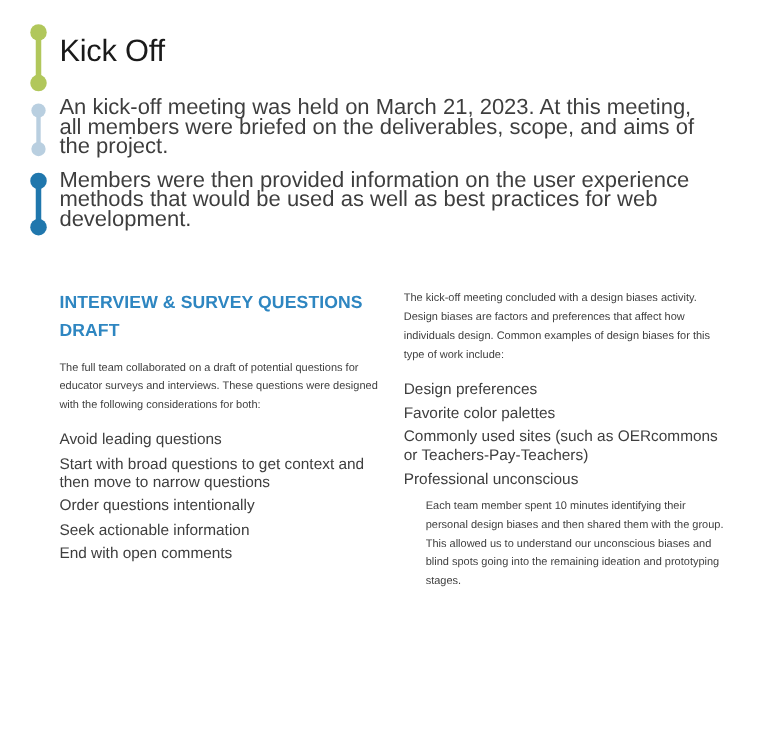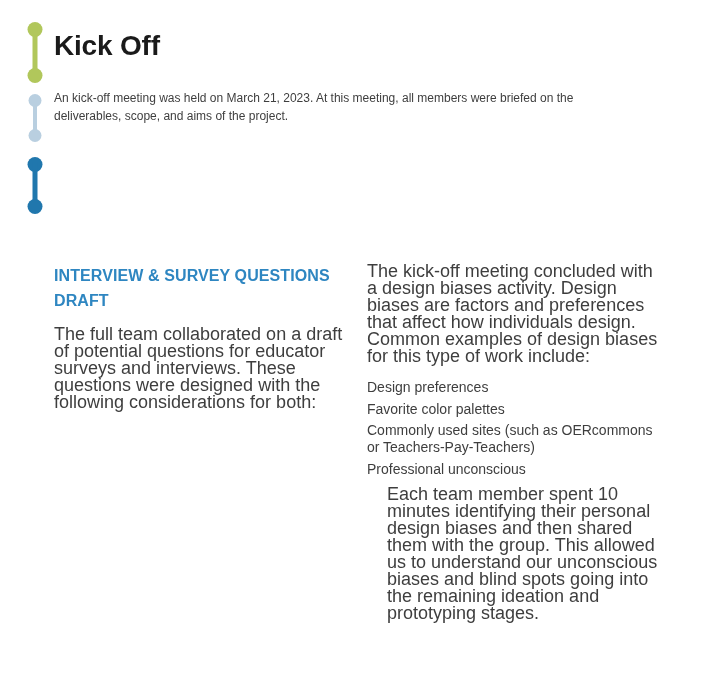--- a/index.html
+++ b/index.html
@@ -48,36 +48,36 @@
   .connector.darkblue .dot { width: 15px; height: 15px; background: var(--accent-dark-blue); }
   .connector.darkblue .line { width: 5px; background: var(--accent-dark-blue); }
 
   
   .page-title {
     position: absolute;
     left: 54px;
     top: 31px;
     margin: 0;
     font-size: 28px;
-    font-weight: 700;
+    font-weight: 400;
     letter-spacing: -0.2px;
     color: #1a1a1a;
     line-height: 1.1;
   }
 
   
   .intro {
     position: absolute;
     left: 54px;
     top: 90px;
     width: 580px;
   }
   .intro p {
     margin: 0 0 13px 0;
-    font-size: 12px;
+    font-size: 20px;
     line-height: 17.5px;
     color: #3e3e3e;
   }
 
   
   .columns {
     position: absolute;
     left: 54px;
     top: 263px;
     width: 606px;
@@ -90,21 +90,21 @@
   .col h2 {
     margin: 0 0 13px 0;
     font-size: 16px;
     font-weight: 700;
     line-height: 25px;
     color: var(--heading-blue);
     letter-spacing: 0.1px;
   }
   .col p {
     margin: 0 0 14px 0;
-    font-size: 18px;
+    font-size: 10px;
     line-height: 17px;
     color: #3e3e3e;
   }
   .plain-list {
     margin: 0;
     padding: 0;
     list-style: none;
   }
   .plain-list .item {
     font-size: 14px;
@@ -137,27 +137,35 @@
     <span class="dot bottom"></span>
   </div>
   <div class="connector darkblue">
     <span class="dot top"></span>
     <span class="line"></span>
     <span class="dot bottom"></span>
   </div>
 
   <section class="intro">
     <p>An kick-off meeting was held on March 21, 2023. At this meeting, all members were briefed on the deliverables, scope, and aims of the project.</p>
+    <p>Members were then provided information on the user experience methods that would be used as well as best practices for web development.</p>
   </section>
 
   <section class="columns">
 
     <div class="col left">
       <h2>INTERVIEW &amp; SURVEY QUESTIONS DRAFT</h2>
       <p>The full team collaborated on a draft of potential questions for educator surveys and interviews. These questions were designed with the following considerations for both:</p>
+      <div class="plain-list">
+        <div class="item">Avoid leading questions</div>
+        <div class="item">Start with broad questions to get context and then move to narrow questions</div>
+        <div class="item">Order questions intentionally</div>
+        <div class="item">Seek actionable information</div>
+        <div class="item">End with open comments</div>
+      </div>
     </div>
 
     <div class="col right">
       <p>The kick-off meeting concluded with a design biases activity. Design biases are factors and preferences that affect how individuals design. Common examples of design biases for this type of work include:</p>
       <div class="plain-list">
         <div class="item">Design preferences</div>
         <div class="item">Favorite color palettes</div>
         <div class="item">Commonly used sites (such as OERcommons or Teachers-Pay-Teachers)</div>
         <div class="item">Professional unconscious</div>
       </div>

